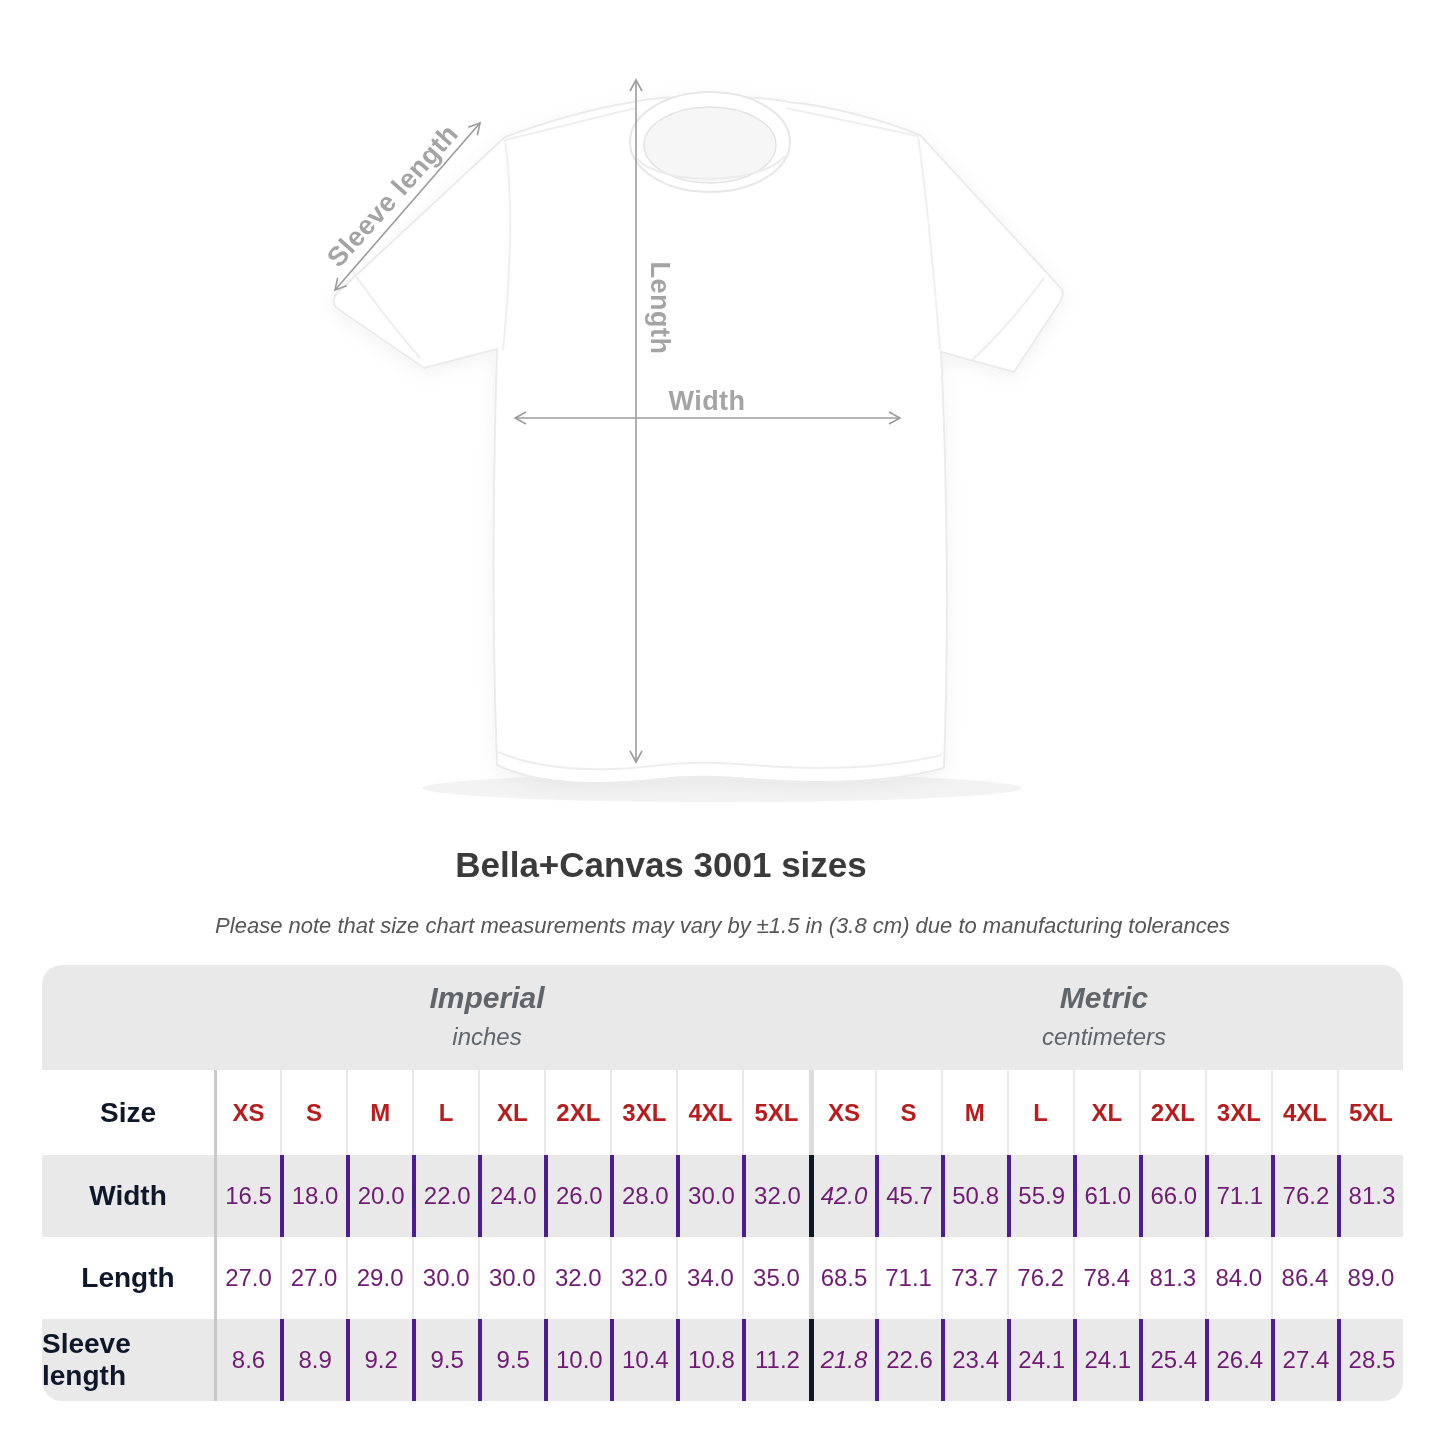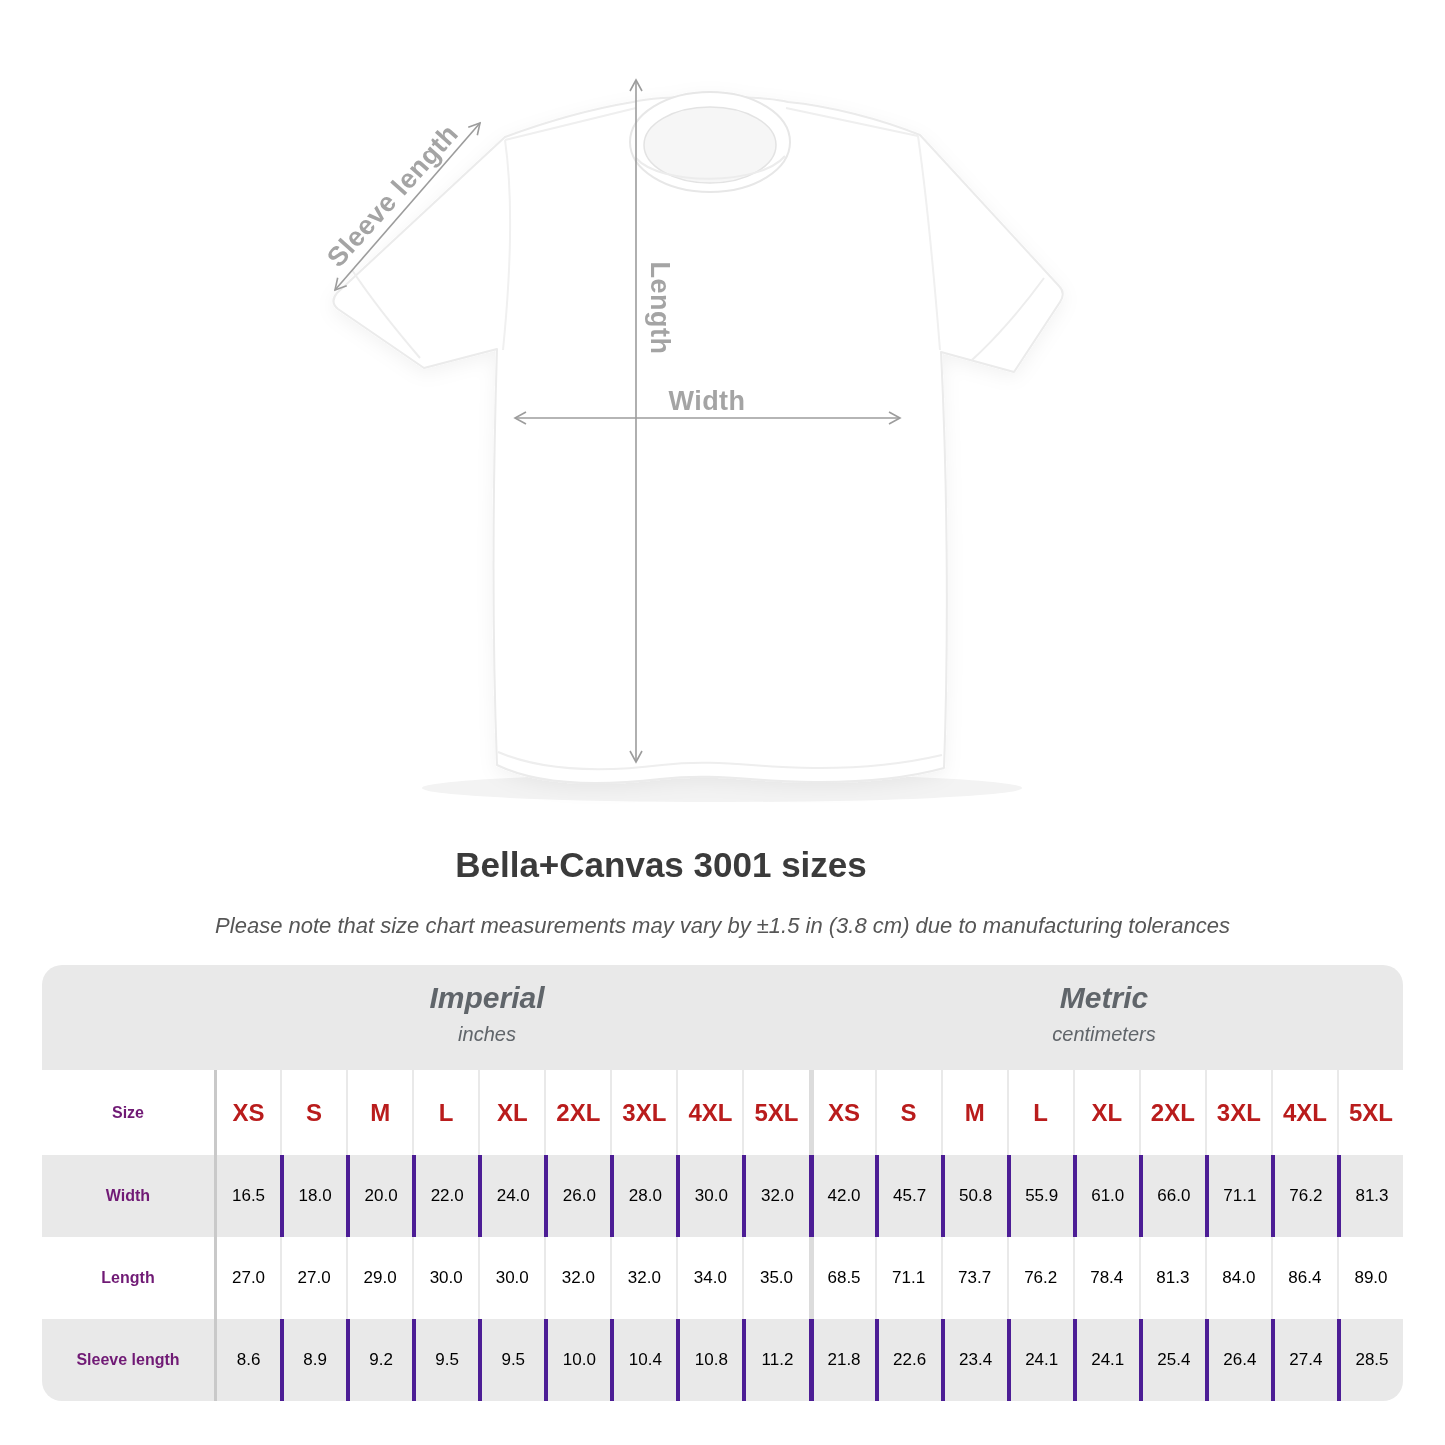--- a/index.html
+++ b/index.html
@@ -23,36 +23,36 @@
 
   
   .table-wrap{position:absolute;left:42px;top:965px;width:1361px;height:436px;
               border-radius:20px;overflow:hidden;background:#ffffff;}
   .band{position:relative;height:105px;background:#e9e9e9;}
   .group{position:absolute;top:16px;transform:translateX(-50%);text-align:center;
          color:#60656a;}
   .g-imp{left:445px;}
   .g-met{left:1062px;}
   .gl{font-size:30px;font-weight:bold;font-style:italic;}
-  .gs{font-size:20px;font-style:italic;margin-top:8px;}
+  .gs{font-size:24px;font-style:italic;margin-top:8px;}
 
   .grid{display:grid;grid-template-columns:172px repeat(18,1fr);}
   .cell{display:flex;align-items:center;justify-content:center;box-sizing:border-box;}
   .hrow{height:85px;background:#ffffff;}
   .r0,.r2{height:82px;background:#e9e9e9;}
   .r1{height:82px;background:#ffffff;}
-  .lab{font-weight:bold;color:#701a75;font-size:16px;}
+  .lab{font-weight:bold;color:#0f172a;font-size:28px;}
   .szh{font-weight:bold;color:#b91c1c;font-size:24px;}
-  .val{color:#000000;font-size:17px;}
+  .val{color:#701a75;font-size:24px;}
 
   .hrow.sep,.r1.sep{border-left:2px solid #e9e9e9;}
   .r0.sep,.r2.sep{border-left:4px solid #4c1d95;}
   .first{border-left:3px solid #c9c9c9 !important;}
   .hrow.mid,.r1.mid{border-left:5px solid #dcdcdc;}
-  .r0.mid,.r2.mid{border-left:5px solid #4c1d95;}
+  .r0.mid,.r2.mid{border-left:5px solid #0f172a;font-style:italic;}
 </style>
 </head>
 <body>
 
 <div class="figure">
   <svg width="1445" height="835" viewBox="0 0 1445 835">
     <defs>
       <marker id="ah" viewBox="0 0 16 16" refX="14" refY="8" markerWidth="16" markerHeight="16" orient="auto-start-reverse" markerUnits="userSpaceOnUse">
         <path d="M3,2 L14,8 L3,14" fill="none" stroke="#9c9c9c" stroke-width="1.6"></path>
       </marker>

